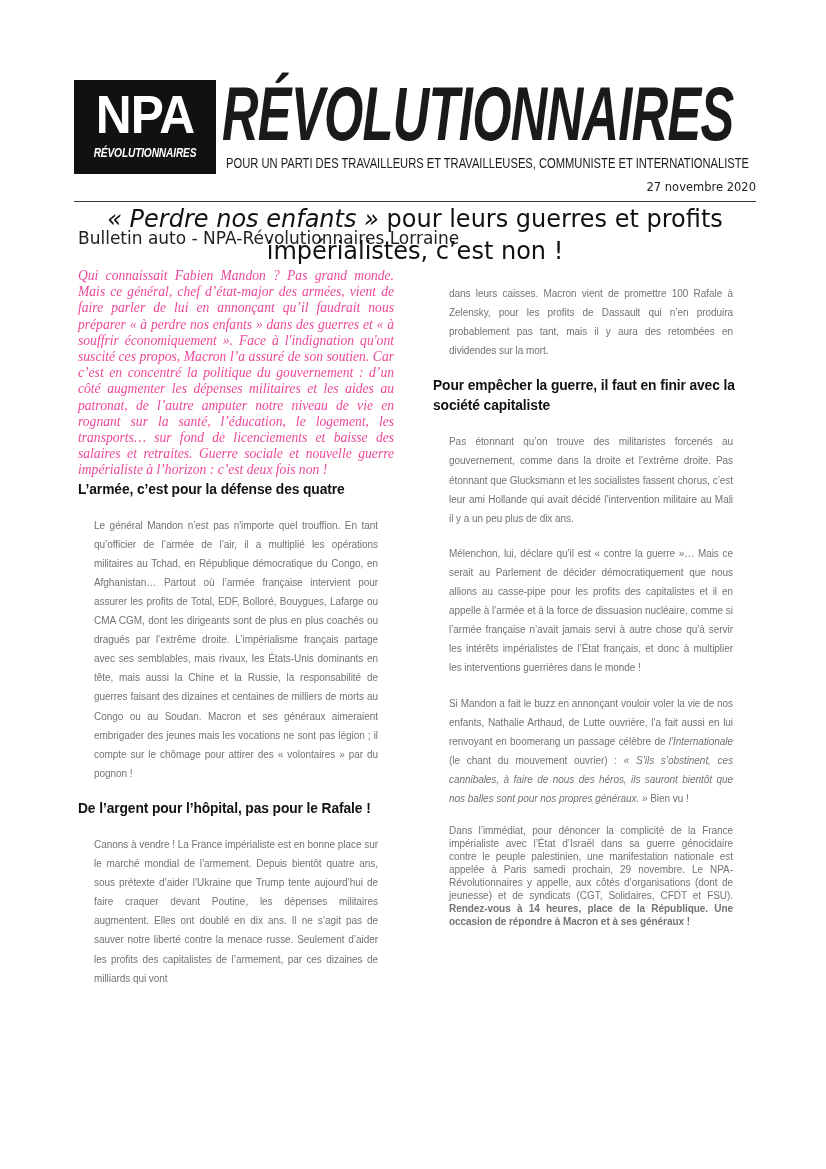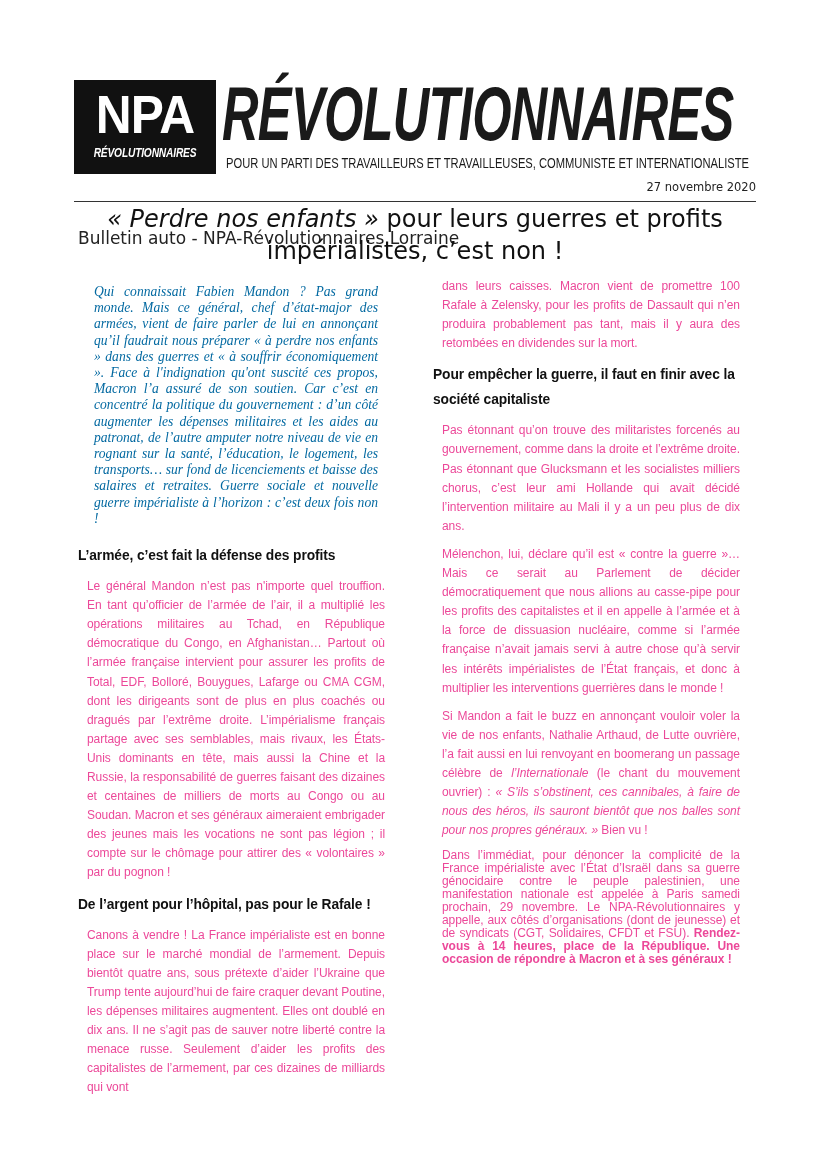--- a/index.html
+++ b/index.html
@@ -31,25 +31,25 @@
   .headline { position: absolute; left: 74px; top: 203px; width: 682px; text-align: center;
     font-family: "DejaVu Sans", sans-serif; font-size: 24px; line-height: 32px; color: #111; }
   .headline .quote-part { font-style: italic; text-align: right; }
 
   
   .col { position: absolute; top: 268px; }
   .col-left { left: 78px; width: 316px; }
   .col-right { left: 433px; width: 316px; }
 
   .intro { font-family: "Liberation Serif", serif; font-style: italic; font-size: 13.6px; line-height: 16.2px;
-    text-align: justify; margin: 16px; color: #0369a1; }
+    text-align: justify; margin: 0; color: #ec4899; }
   h2.section { font-family: "Liberation Sans", sans-serif; font-weight: bold; font-size: 13.8px;
-    line-height: 25px; margin: 0; color: #111; letter-spacing: -0.1px; }
-  p.body { font-family: "Liberation Sans", sans-serif; font-size: 12px; line-height: 19.1px;
-    margin: 9px; text-align: justify; color: #ec4899; letter-spacing: -0.05px; }
+    line-height: 20px; margin: 0; color: #111; letter-spacing: -0.1px; }
+  p.body { font-family: "Liberation Sans", sans-serif; font-size: 10px; line-height: 19.1px;
+    margin: 16px; text-align: justify; color: #737373; letter-spacing: -0.05px; }
   p.body.loose { line-height: 13px; }
   .ital { font-style: italic; }
   .bold { font-weight: bold; }
 </style>
 </head>
 <body>
 
 <div class="page">
 
   <div class="logo-box">
@@ -62,31 +62,31 @@
   <div class="date-line">27 novembre 2020</div>
   <div class="rule"></div>
 
   <h1 class="headline" style="margin:0;font-weight:normal;">
     <span class="quote-part">« Perdre nos enfants »</span><span> pour leurs guerres et profits impérialistes, c’est non !</span>
   </h1>
 
   <div class="col col-left">
     <p class="intro">Qui connaissait Fabien Mandon ? Pas grand monde. Mais ce général, chef d’état-major des armées, vient de faire parler de lui en annonçant qu’il faudrait nous préparer « à perdre nos enfants » dans des guerres et « à souffrir économiquement ». Face à l'indignation qu'ont suscité ces propos, Macron l’a assuré de son soutien. Car c’est en concentré la politique du gouvernement : d’un côté augmenter les dépenses militaires et les aides au patronat, de l’autre amputer notre niveau de vie en rognant sur la santé, l’éducation, le logement, les transports… sur fond de licenciements et baisse des salaires et retraites. Guerre sociale et nouvelle guerre impérialiste à l’horizon : c’est deux fois non !</p>
 
-    <h2 class="section" style="margin-top:1px;">L’armée, c’est fait la défense des profits</h2>
+    <h2 class="section" style="margin-top:1px;">L’armée, c’est pour la défense des quatre</h2>
     <p class="body">Le général Mandon n’est pas n'importe quel trouffion. En tant qu’officier de l’armée de l’air, il a multiplié les opérations militaires au Tchad, en République démocratique du Congo, en Afghanistan… Partout où l’armée française intervient pour assurer les profits de Total, EDF, Bolloré, Bouygues, Lafarge ou CMA CGM, dont les dirigeants sont de plus en plus coachés ou dragués par l’extrême droite. L’impérialisme français partage avec ses semblables, mais rivaux, les États-Unis dominants en tête, mais aussi la Chine et la Russie, la responsabilité de guerres faisant des dizaines et centaines de milliers de morts au Congo ou au Soudan. Macron et ses généraux aimeraient embrigader des jeunes mais les vocations ne sont pas légion ; il compte sur le chômage pour attirer des « volontaires » par du pognon !</p>
 
     <h2 class="section" style="margin-top:1px;">De l’argent pour l’hôpital, pas pour le Rafale !</h2>
     <p class="body">Canons à vendre ! La France impérialiste est en bonne place sur le marché mondial de l’armement. Depuis bientôt quatre ans, sous prétexte d’aider l’Ukraine que Trump tente aujourd’hui de faire craquer devant Poutine, les dépenses militaires augmentent. Elles ont doublé en dix ans. Il ne s’agit pas de sauver notre liberté contre la menace russe. Seulement d’aider les profits des capitalistes de l’armement, par ces dizaines de milliards qui vont</p>
   </div>
 
   <div class="col col-right">
     <p class="body">dans leurs caisses. Macron vient de promettre 100 Rafale à Zelensky, pour les profits de Dassault qui n’en produira probablement pas tant, mais il y aura des retombées en dividendes sur la mort.</p>
 
     <h2 class="section" style="margin-top:1px;">Pour empêcher la guerre, il faut en finir avec la société capitaliste</h2>
-    <p class="body">Pas étonnant qu’on trouve des militaristes forcenés au gouvernement, comme dans la droite et l’extrême droite. Pas étonnant que Glucksmann et les socialistes milliers chorus, c’est leur ami Hollande qui avait décidé l’intervention militaire au Mali il y a un peu plus de dix ans.</p>
+    <p class="body">Pas étonnant qu’on trouve des militaristes forcenés au gouvernement, comme dans la droite et l’extrême droite. Pas étonnant que Glucksmann et les socialistes fassent chorus, c’est leur ami Hollande qui avait décidé l’intervention militaire au Mali il y a un peu plus de dix ans.</p>
     <p class="body">Mélenchon, lui, déclare qu’il est « contre la guerre »… Mais ce serait au Parlement de décider démocratiquement que nous allions au casse-pipe pour les profits des capitalistes et il en appelle à l’armée et à la force de dissuasion nucléaire, comme si l’armée française n’avait jamais servi à autre chose qu’à servir les intérêts impérialistes de l’État français, et donc à multiplier les interventions guerrières dans le monde !</p>
 
     <p class="body"><span>Si Mandon a fait le buzz en annonçant vouloir voler la vie de nos enfants, Nathalie Arthaud, de Lutte ouvrière, l’a fait aussi en lui renvoyant en boomerang un passage célèbre de </span><span class="ital">l’Internationale</span><span> (le chant du mouvement ouvrier) : </span><span class="ital">« S’ils s’obstinent, ces cannibales, à faire de nous des héros, ils sauront bientôt que nos balles sont pour nos propres généraux. »</span><span> Bien vu !</span></p>
     <p class="body loose"><span>Dans l’immédiat, pour dénoncer la complicité de la France impérialiste avec l’État d’Israël dans sa guerre génocidaire contre le peuple palestinien, une manifestation nationale est appelée à Paris samedi prochain, 29 novembre. Le NPA-Révolutionnaires y appelle, aux côtés d’organisations (dont de jeunesse) et de syndicats (CGT, Solidaires, CFDT et FSU). </span><span class="bold">Rendez-vous à 14 heures, place de la République. Une occasion de répondre à Macron et à ses généraux !</span></p>
   </div>
 
 </div>
 
 </body></html>

